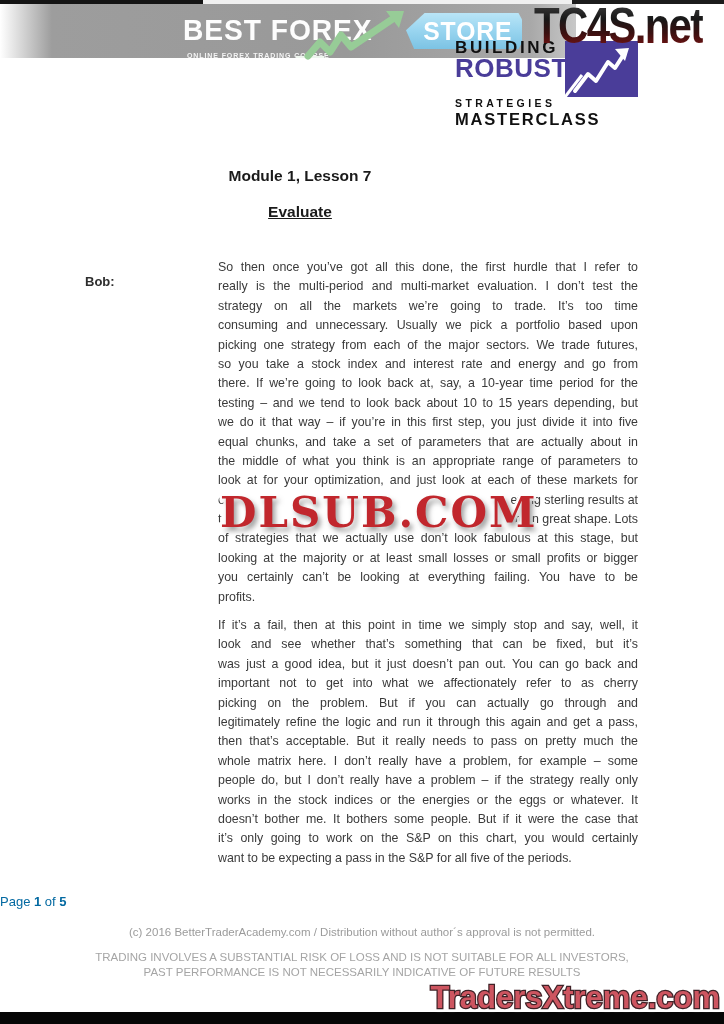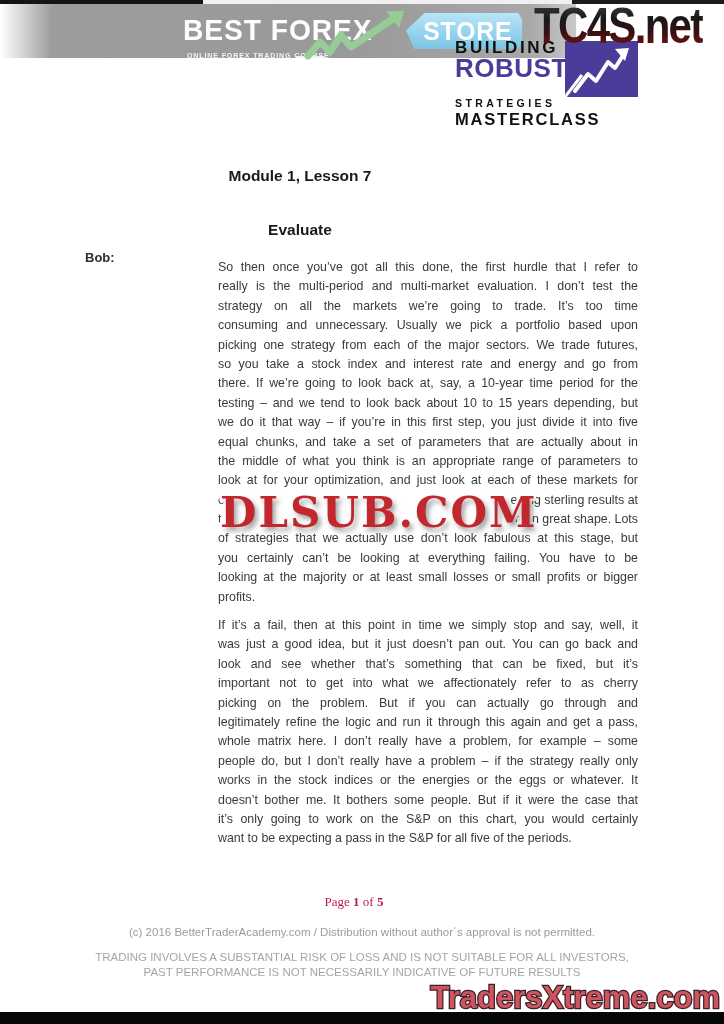--- a/index.html
+++ b/index.html
@@ -63,25 +63,25 @@
     position:absolute; left:565px; top:41px; width:73px; height:56px;
     background:#4a3d99; z-index:3;
   }
 
   
   .doc-title, .doc-subtitle {
     position:absolute; left:0; width:600px; text-align:center;
     font-size:15.5px; font-weight:bold; color:#1a1a1a;
   }
   .doc-title { top:167px; }
-  .doc-subtitle { top:221px; }
+  .doc-subtitle { top:203px;text-decoration:underline; }
 
   
   .speaker {
-    position:absolute; left:85px; top:250px;
+    position:absolute; left:85px; top:274px;
     font-size:13px; font-weight:bold; color:#2e2e2e;
   }
   .paras { position:absolute; left:218px; top:258px; width:420px; color:#3a3a3a; }
   .para { margin-bottom:9px; }
   .tline {
     height:19.4px; line-height:19.4px; font-size:12.4px;
     text-align:justify; text-align-last:justify; overflow:hidden;
     white-space:nowrap;
   }
   .tline.lastline { text-align-last:left; }
@@ -97,22 +97,22 @@
   }
   .tx-logo {
     position:absolute; right:4px; top:980px; z-index:8;
     font-size:31px; font-weight:bold; letter-spacing:0;
     color:#cd5560; -webkit-text-stroke:2.5px #3f2227; paint-order:stroke fill;
     filter:drop-shadow(0 0 1.5px #fff) drop-shadow(0 0 1px #fff);
   }
 
   
   .page-line {
-    position:absolute; left:0; top:894px; width:708px; text-align:center;
-    font-size:13px; color:#be185d;font-family:Liberation Serif, serif;
+    position:absolute; left:0; top:894px; width:708px; text-align:left;
+    font-size:13px; color:#0369a1;
   }
   .page-line b { font-weight:bold; }
   .copyright {
     position:absolute; left:0; top:926px; width:724px; text-align:center;
     font-size:11.5px; color:#9b9b9b;
   }
   .disclaimer {
     position:absolute; left:0; top:950px; width:724px; text-align:center;
     font-size:11.5px; line-height:15px; color:#a5a5a5;
   }
@@ -178,31 +178,32 @@
         <div class="tline">look at for your optimization, and just look at each of these markets for</div>
         <div class="tline covline">
           <span>e</span>
           <span>etting sterling results at</span>
         </div>
         <div class="tline covline">
           <span>t</span>
           <span>’re in great shape. Lots</span>
         </div>
         <div class="tline">of strategies that we actually use don’t look fabulous at this stage, but</div>
+        <div class="tline">looking at the majority or at least small losses or small profits or bigger</div>
         <div class="tline">you certainly can’t be looking at everything failing. You have to be</div>
-        <div class="tline">looking at the majority or at least small losses or small profits or bigger</div>
         <div class="tline lastline">profits.</div>
       </div>
     <div class="para">
         <div class="tline">If it’s a fail, then at this point in time we simply stop and say, well, it</div>
+        <div class="tline">look and see whether that’s something that can be fixed, but it’s</div>
         <div class="tline">was just a good idea, but it just doesn’t pan out. You can go back and</div>
-        <div class="tline">look and see whether that’s something that can be fixed, but it’s</div>
         <div class="tline">important not to get into what we affectionately refer to as cherry</div>
         <div class="tline">picking on the problem. But if you can actually go through and</div>
         <div class="tline">legitimately refine the logic and run it through this again and get a pass,</div>
+        <div class="tline">then that’s acceptable. But it really needs to pass on pretty much the</div>
         <div class="tline">whole matrix here. I don’t really have a problem, for example – some</div>
         <div class="tline">people do, but I don’t really have a problem – if the strategy really only</div>
         <div class="tline">works in the stock indices or the energies or the eggs or whatever. It</div>
         <div class="tline">doesn’t bother me. It bothers some people. But if it were the case that</div>
         <div class="tline">it’s only going to work on the S&amp;P on this chart, you would certainly</div>
         <div class="tline lastline">want to be expecting a pass in the S&amp;P for all five of the periods.</div>
       </div>
   </div>
 
   <div class="dlsub">DLSUB.COM</div>

